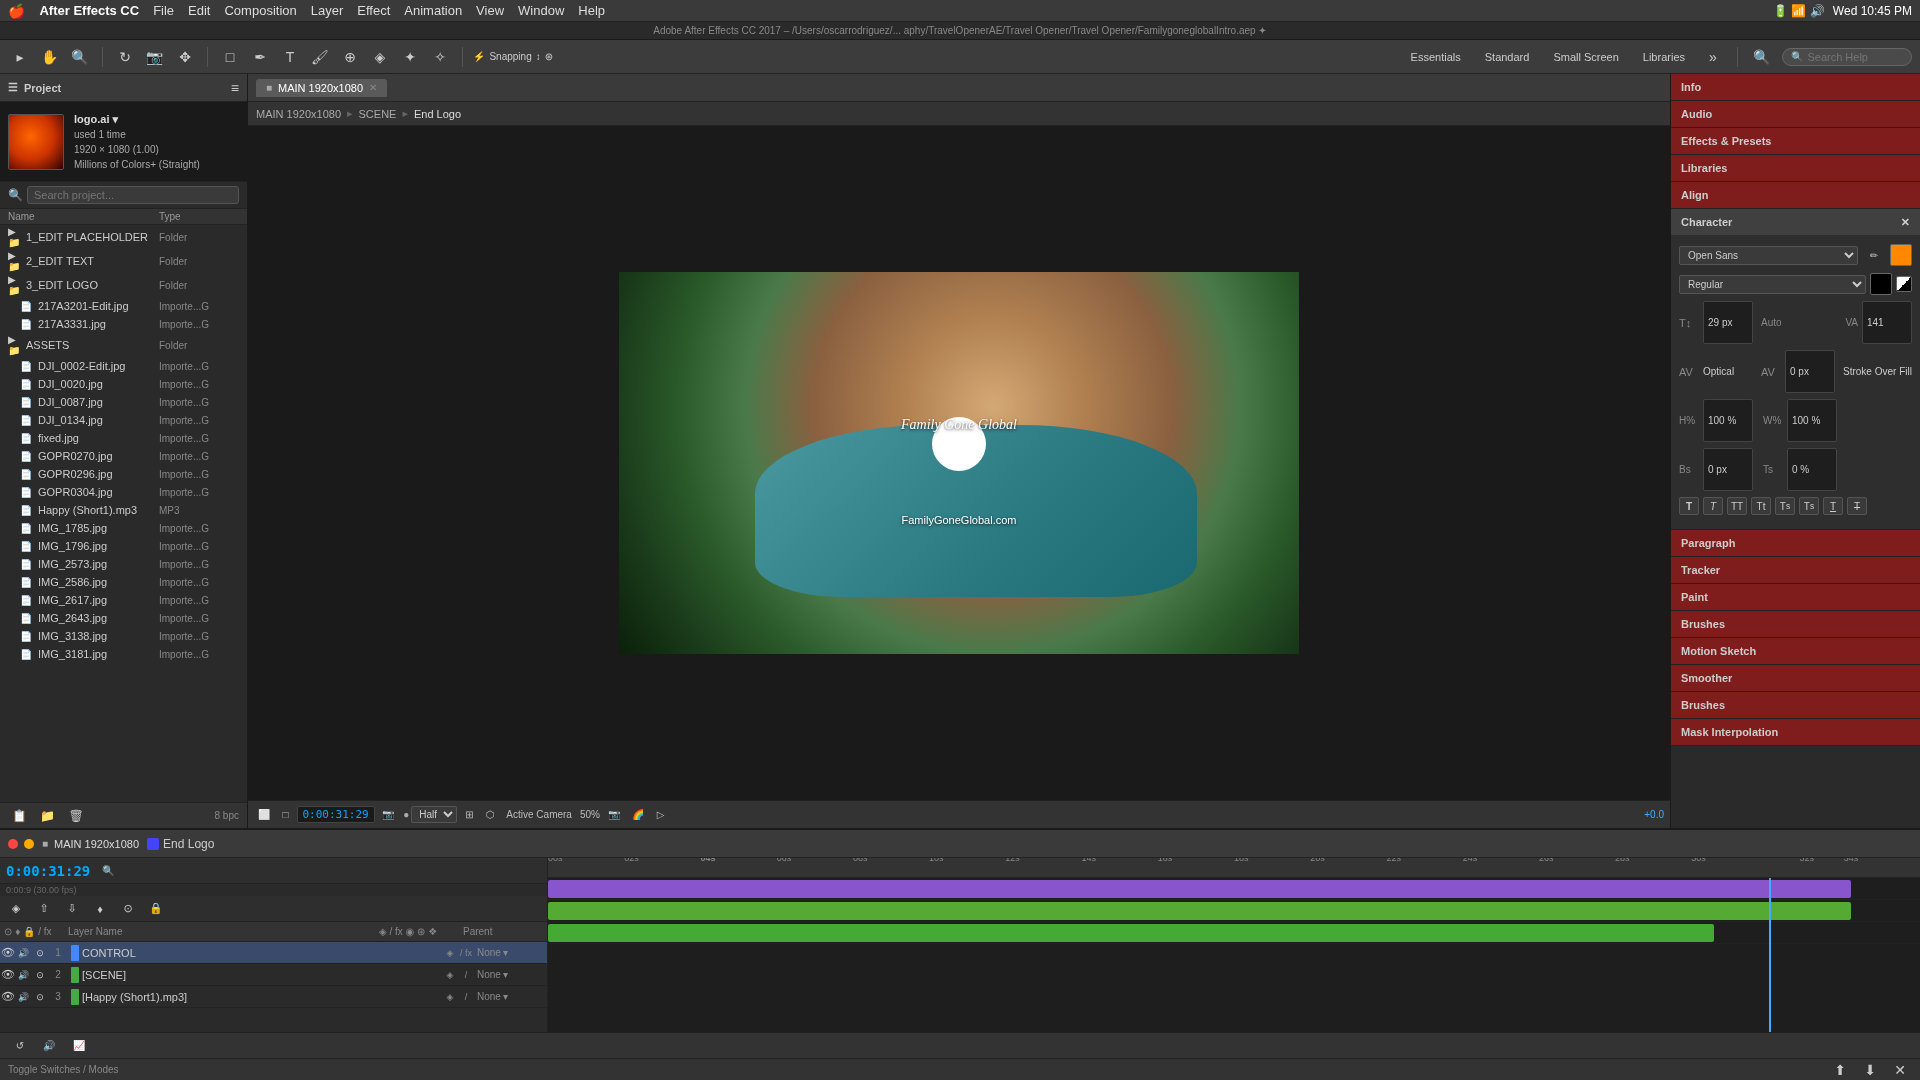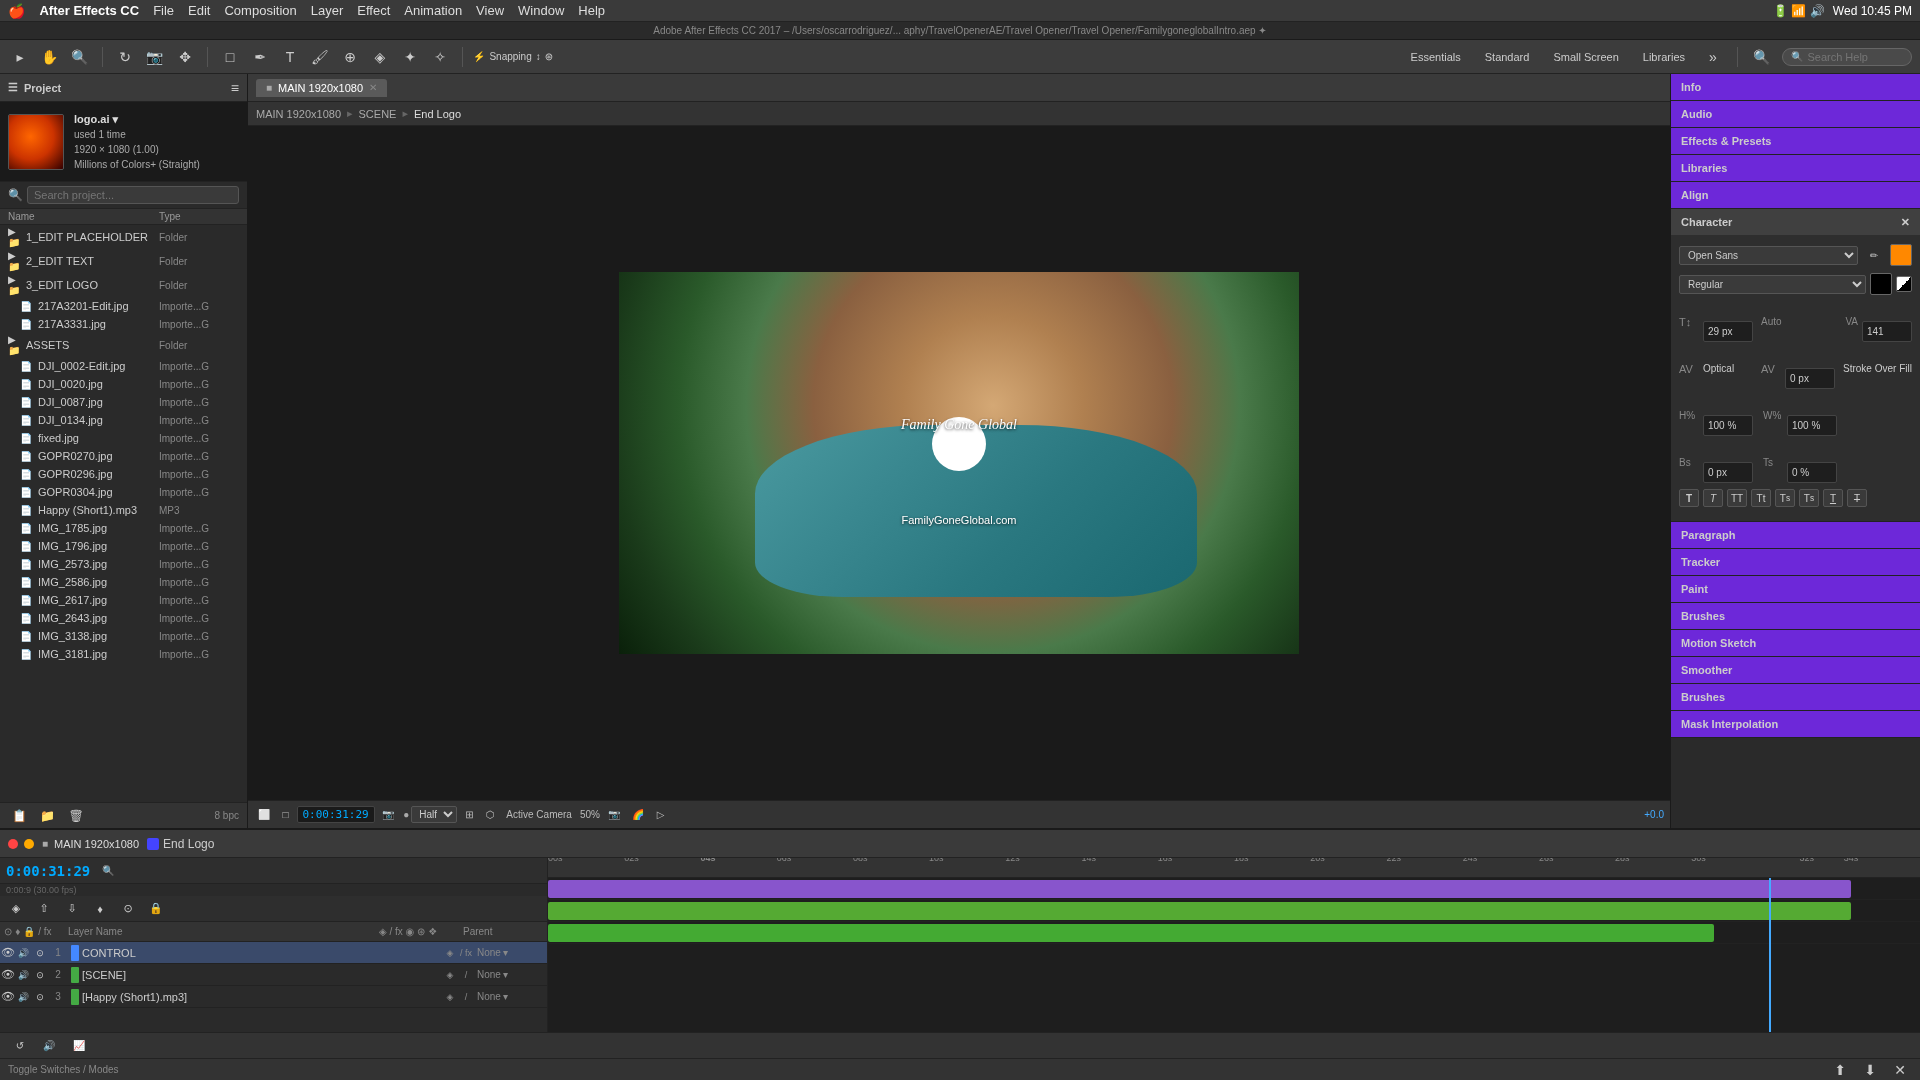--- a/index.html
+++ b/index.html
@@ -534,21 +534,21 @@
       display: flex;
       flex-direction: column;
       flex-shrink: 0;
       font-size: 11px;
     }
     .right-panel-section {
       border-bottom: 1px solid #222;
     }
     .right-section-header {
       height: 26px;
-      background: #6d28d9;
+      background: #7f1d1d;
       display: flex;
       align-items: center;
       padding: 0 10px;
       cursor: pointer;
       font-size: 11px;
       font-weight: 600;
       color: #ccc;
       gap: 6px;
     }
 
@@ -562,24 +562,23 @@
       align-items: center;
       margin-bottom: 6px;
       gap: 4px;
     }
     .char-label { color: #888; font-size: 10px; width: 20px; flex-shrink: 0; }
     .char-input {
       background: #1e1e1e;
       border: 1px solid #444;
       color: #ccc;
       font-size: 10px;
-      padding: 4px 4px;
+      padding: 15px 4px;
       border-radius: 2px;
       width: 50px;
-      margin-top: 20px;
     }
     .font-select {
       flex: 1;
       background: #3a3a3a;
       border: 1px solid #555;
       color: #ccc;
       font-size: 10px;
       padding: 2px 4px;
       border-radius: 2px;
     }

